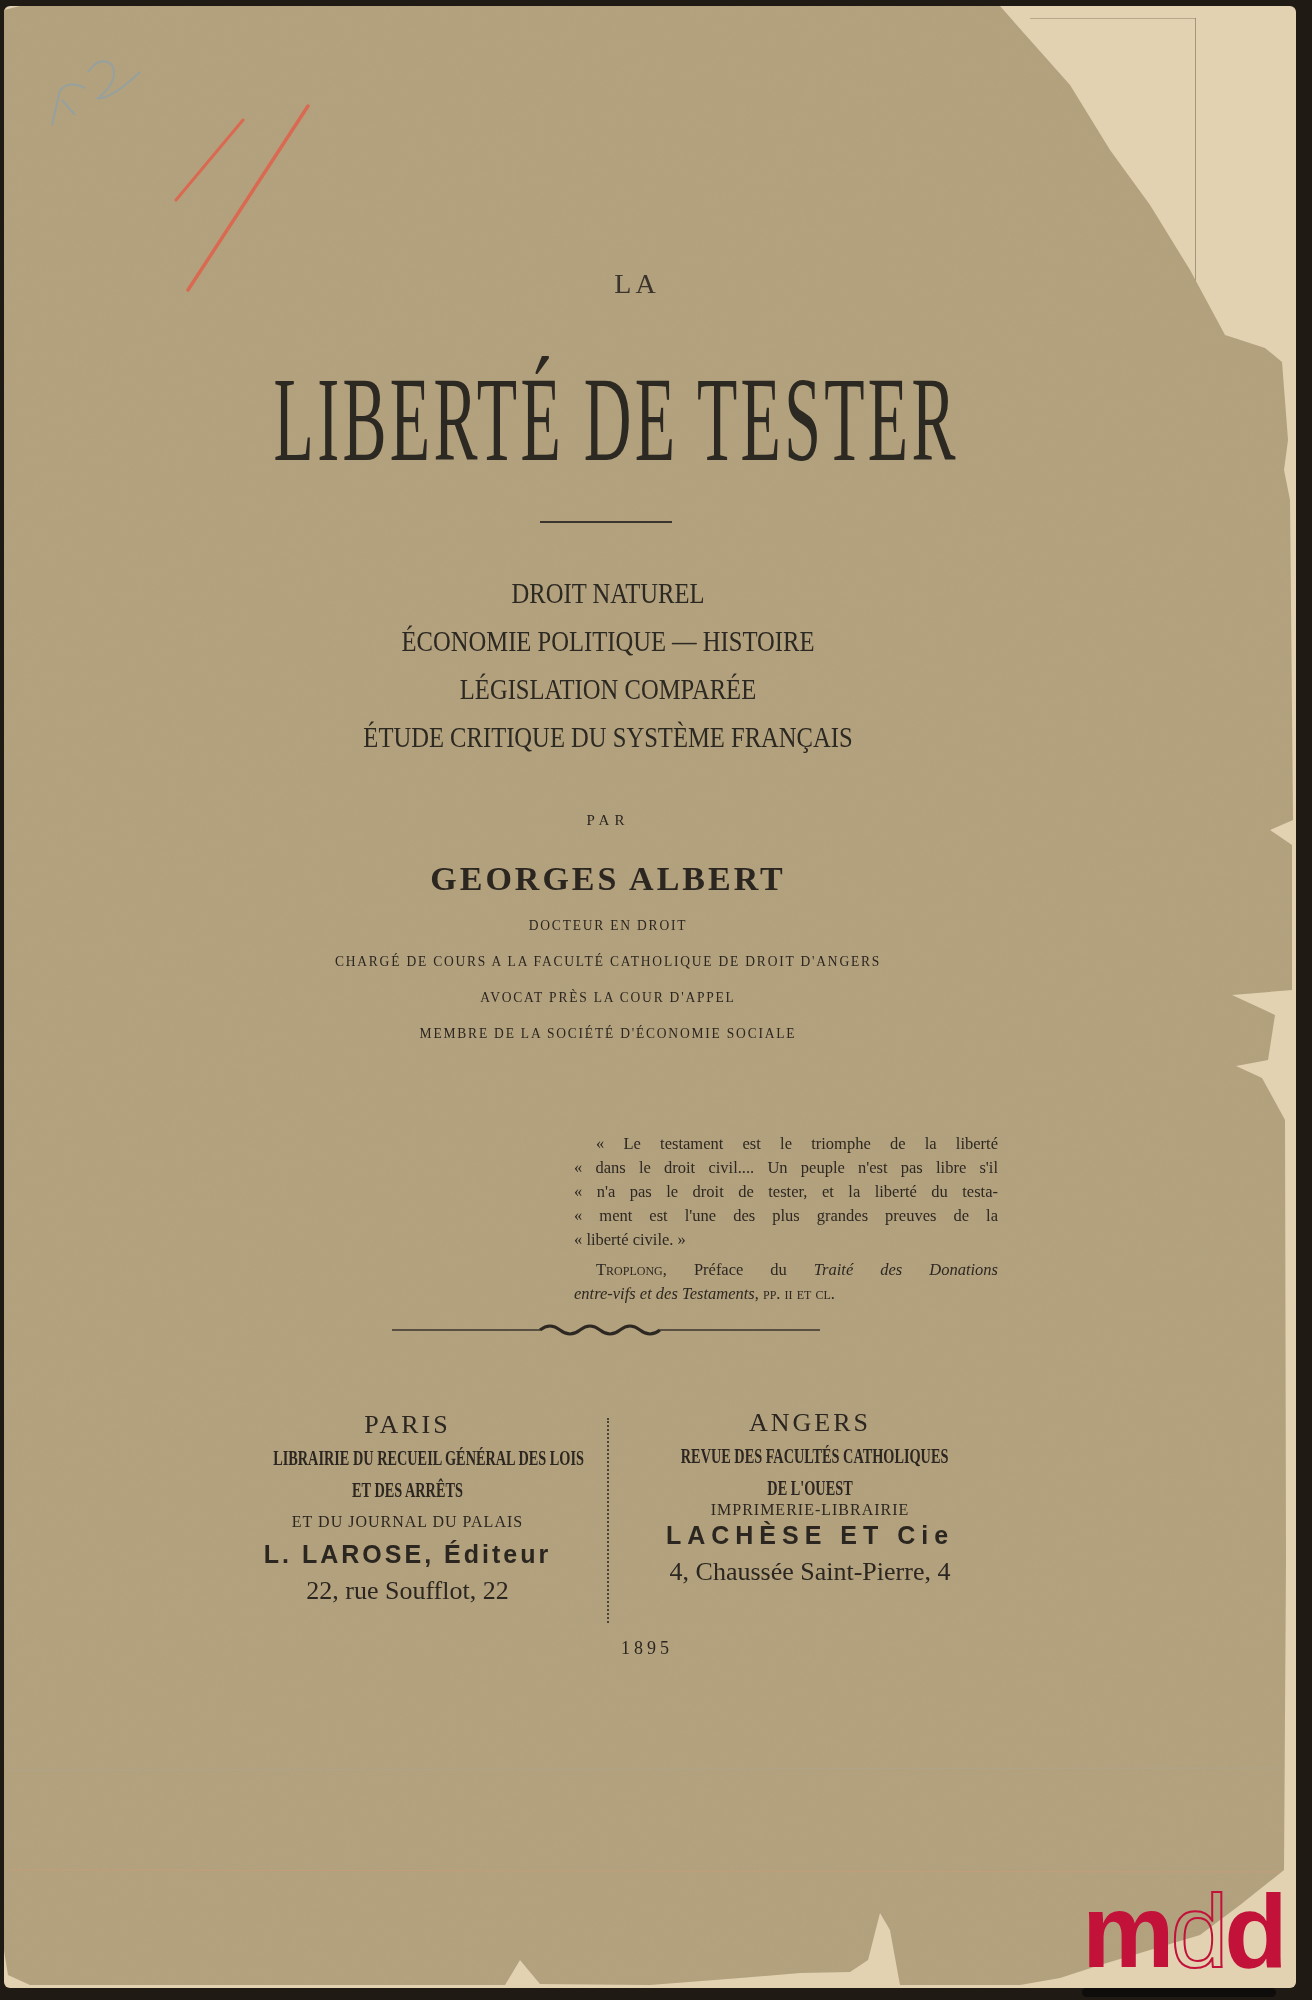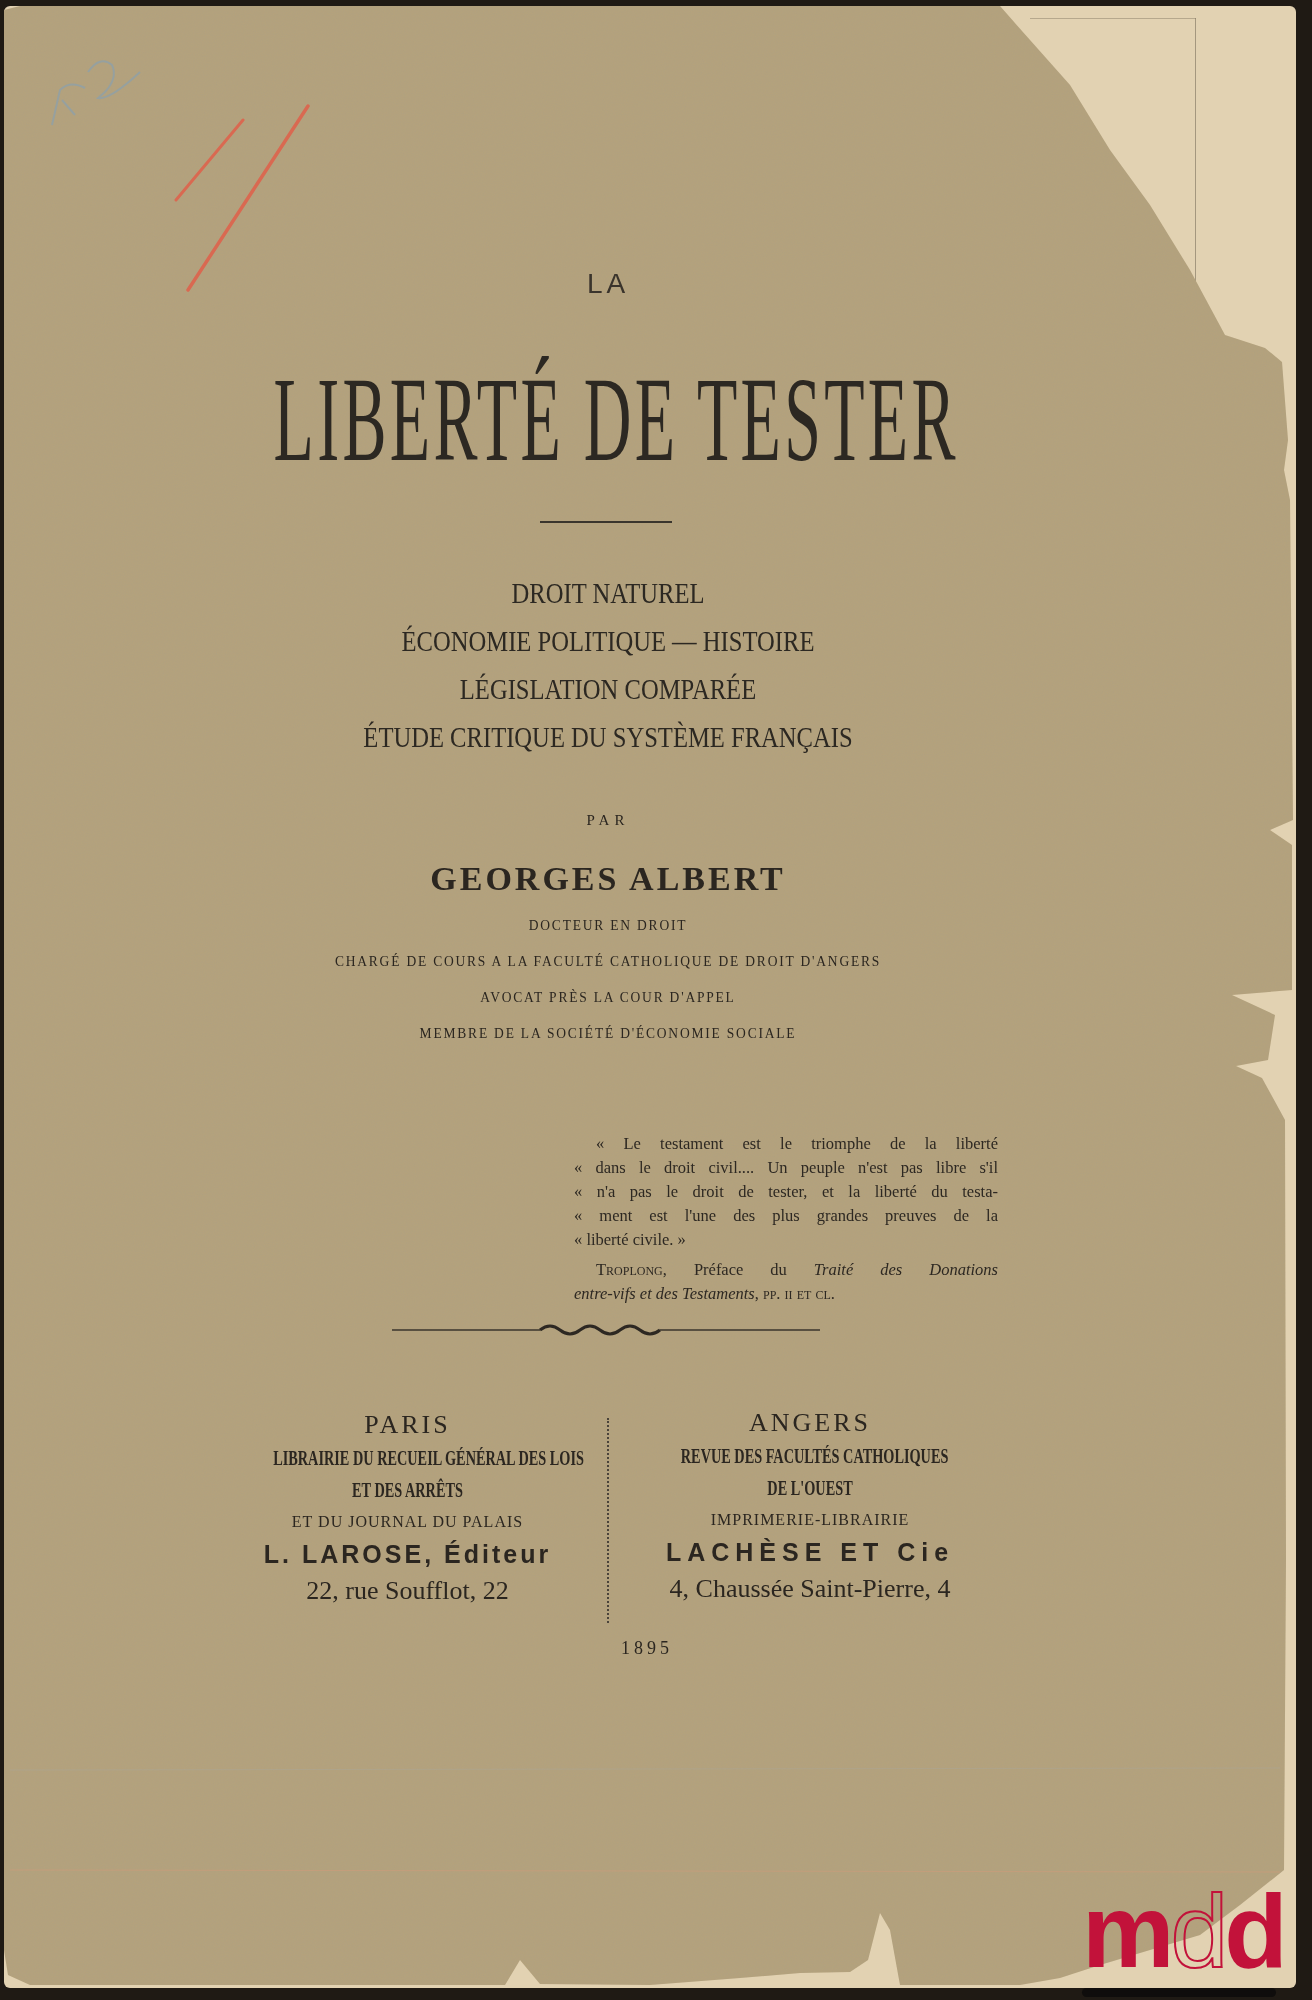--- a/index.html
+++ b/index.html
@@ -19,21 +19,21 @@
     position: absolute; left: 1195px; top: 18px; width: 1px; height: 270px;
     background: #8a7d68; opacity: .7;
   }
   .inner-rule-top {
     position: absolute; left: 1030px; top: 18px; width: 166px; height: 1px;
     background: #8a7d68; opacity: .5;
   }
   .txt { position: absolute; left: 0; width: 1312px; text-align: center; white-space: nowrap; }
   .center-col { left: 0; width: 1216px; }
 
-  .la { top: 268px; font-family: Liberation Sans, sans-serif; font-size: 28px; letter-spacing: 4px; color:#3a342c; }
+  .la { top: 268px; font-family: Liberation Serif, serif; font-size: 28px; letter-spacing: 4px; color:#3a342c;padding-left:29px; }
   .title {
     top: 360px; font-size: 120px; line-height: 120px; letter-spacing: 6px;
     transform: scaleX(0.55); transform-origin: 608px 0;
     font-family: "Liberation Serif", serif; font-weight: normal; color:#2c2822;
   }
   .hr-short { position: absolute; left: 540px; top: 521px; width: 132px; height: 2px; background: #3a352d; }
 
   .sub { font-size: 30px; line-height: 30px; transform: scaleX(0.82); transform-origin: 608px 0; color:#2c2822; }
   .s1 { top: 578px; } .s2 { top: 626px; } .s3 { top: 674px; } .s4 { top: 722px; }
 
@@ -152,22 +152,22 @@
   <div class="pub" style="margin-top:9px">L. LAROSE, Éditeur</div>
   <div class="addr" style="margin-top:7px">22, rue Soufflot, 22</div>
 </div>
 
 <div class="divider"></div>
 
 <div class="col colR" style="top:1408px">
   <div class="city">ANGERS</div>
   <div class="bold-cond" style="margin-top:6px">REVUE DES FACULTÉS CATHOLIQUES</div>
   <div class="bold-cond" style="margin-top:7px">DE L'OUEST</div>
-  <div class="small" style="margin-top:10px">IMPRIMERIE-LIBRAIRIE</div>
-  <div class="pub" style="margin-top:9px;letter-spacing:6px">LACHÈSE ET Cie</div>
+  <div class="small" style="">IMPRIMERIE-LIBRAIRIE</div>
+  <div class="pub" style="margin-top:2px;letter-spacing:6px">LACHÈSE ET Cie</div>
   <div class="addr" style="margin-top:7px">4, Chaussée Saint-Pierre, 4</div>
 </div>
 
 <div class="txt year">1895</div>
 
 <div class="logo">
   <div class="logo-mark"><span>m</span><span class="outline">d</span><span>d</span></div>
   <div class="logo-bar"></div>
   <div class="logo-tag">la mémoire du droit</div>
 </div>

